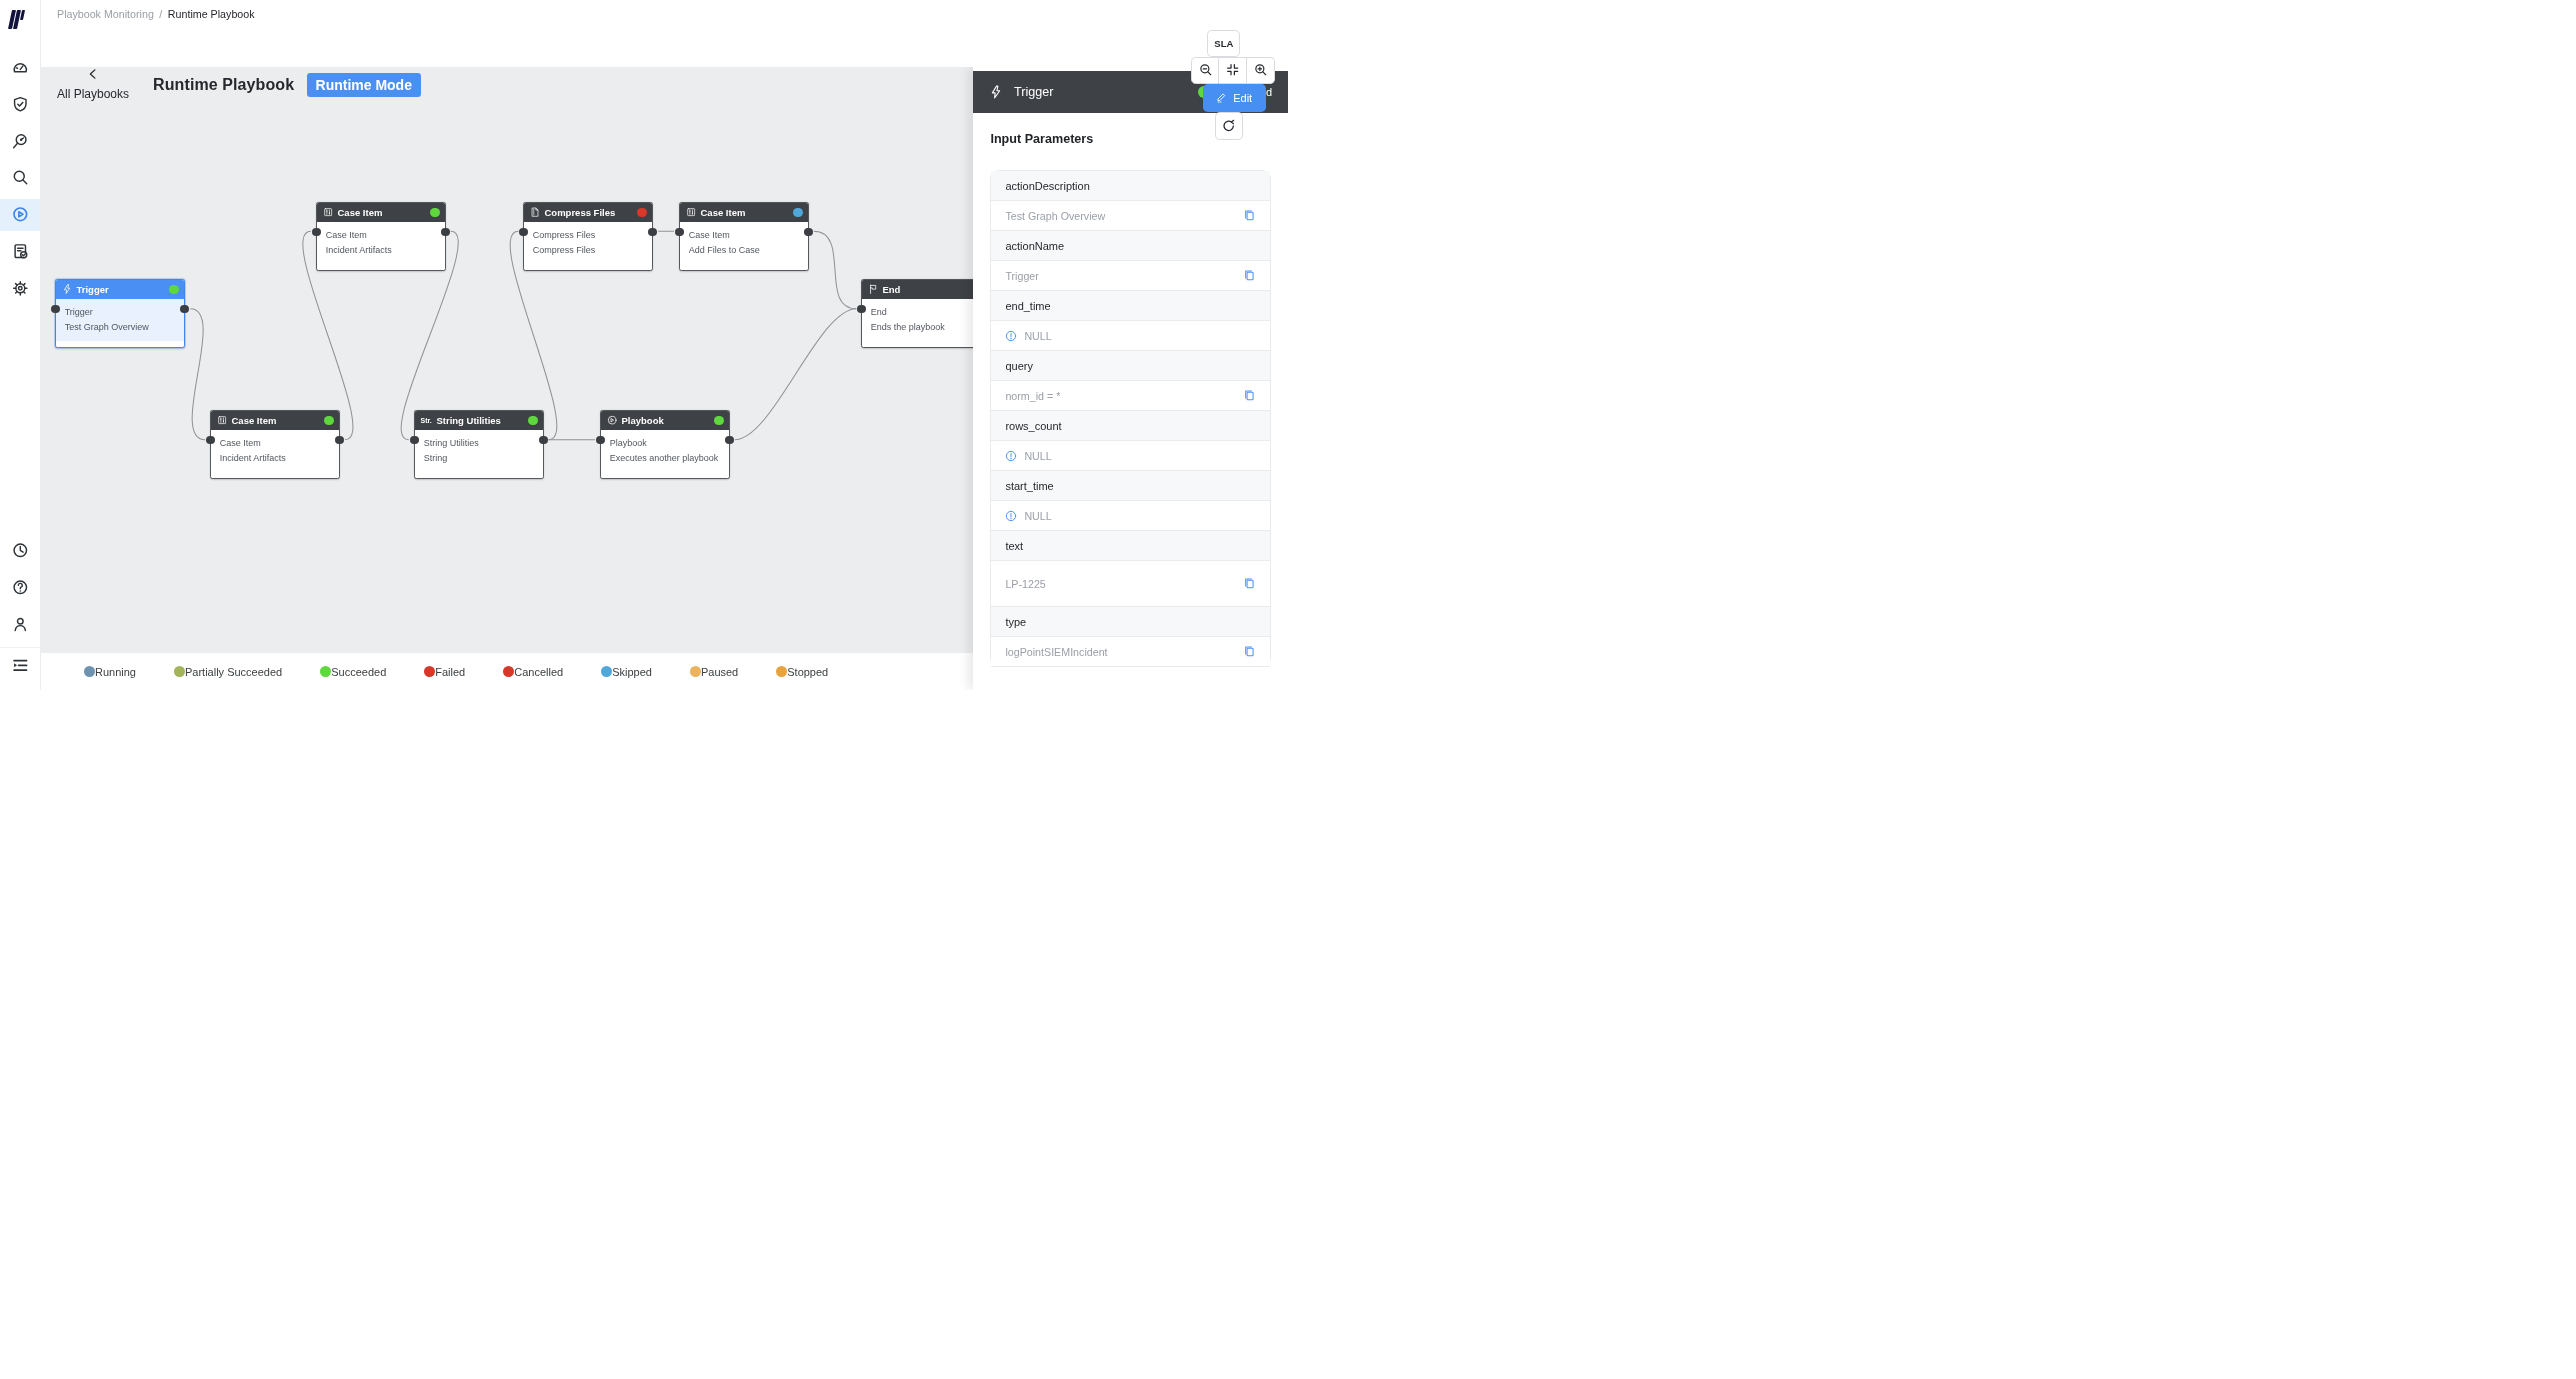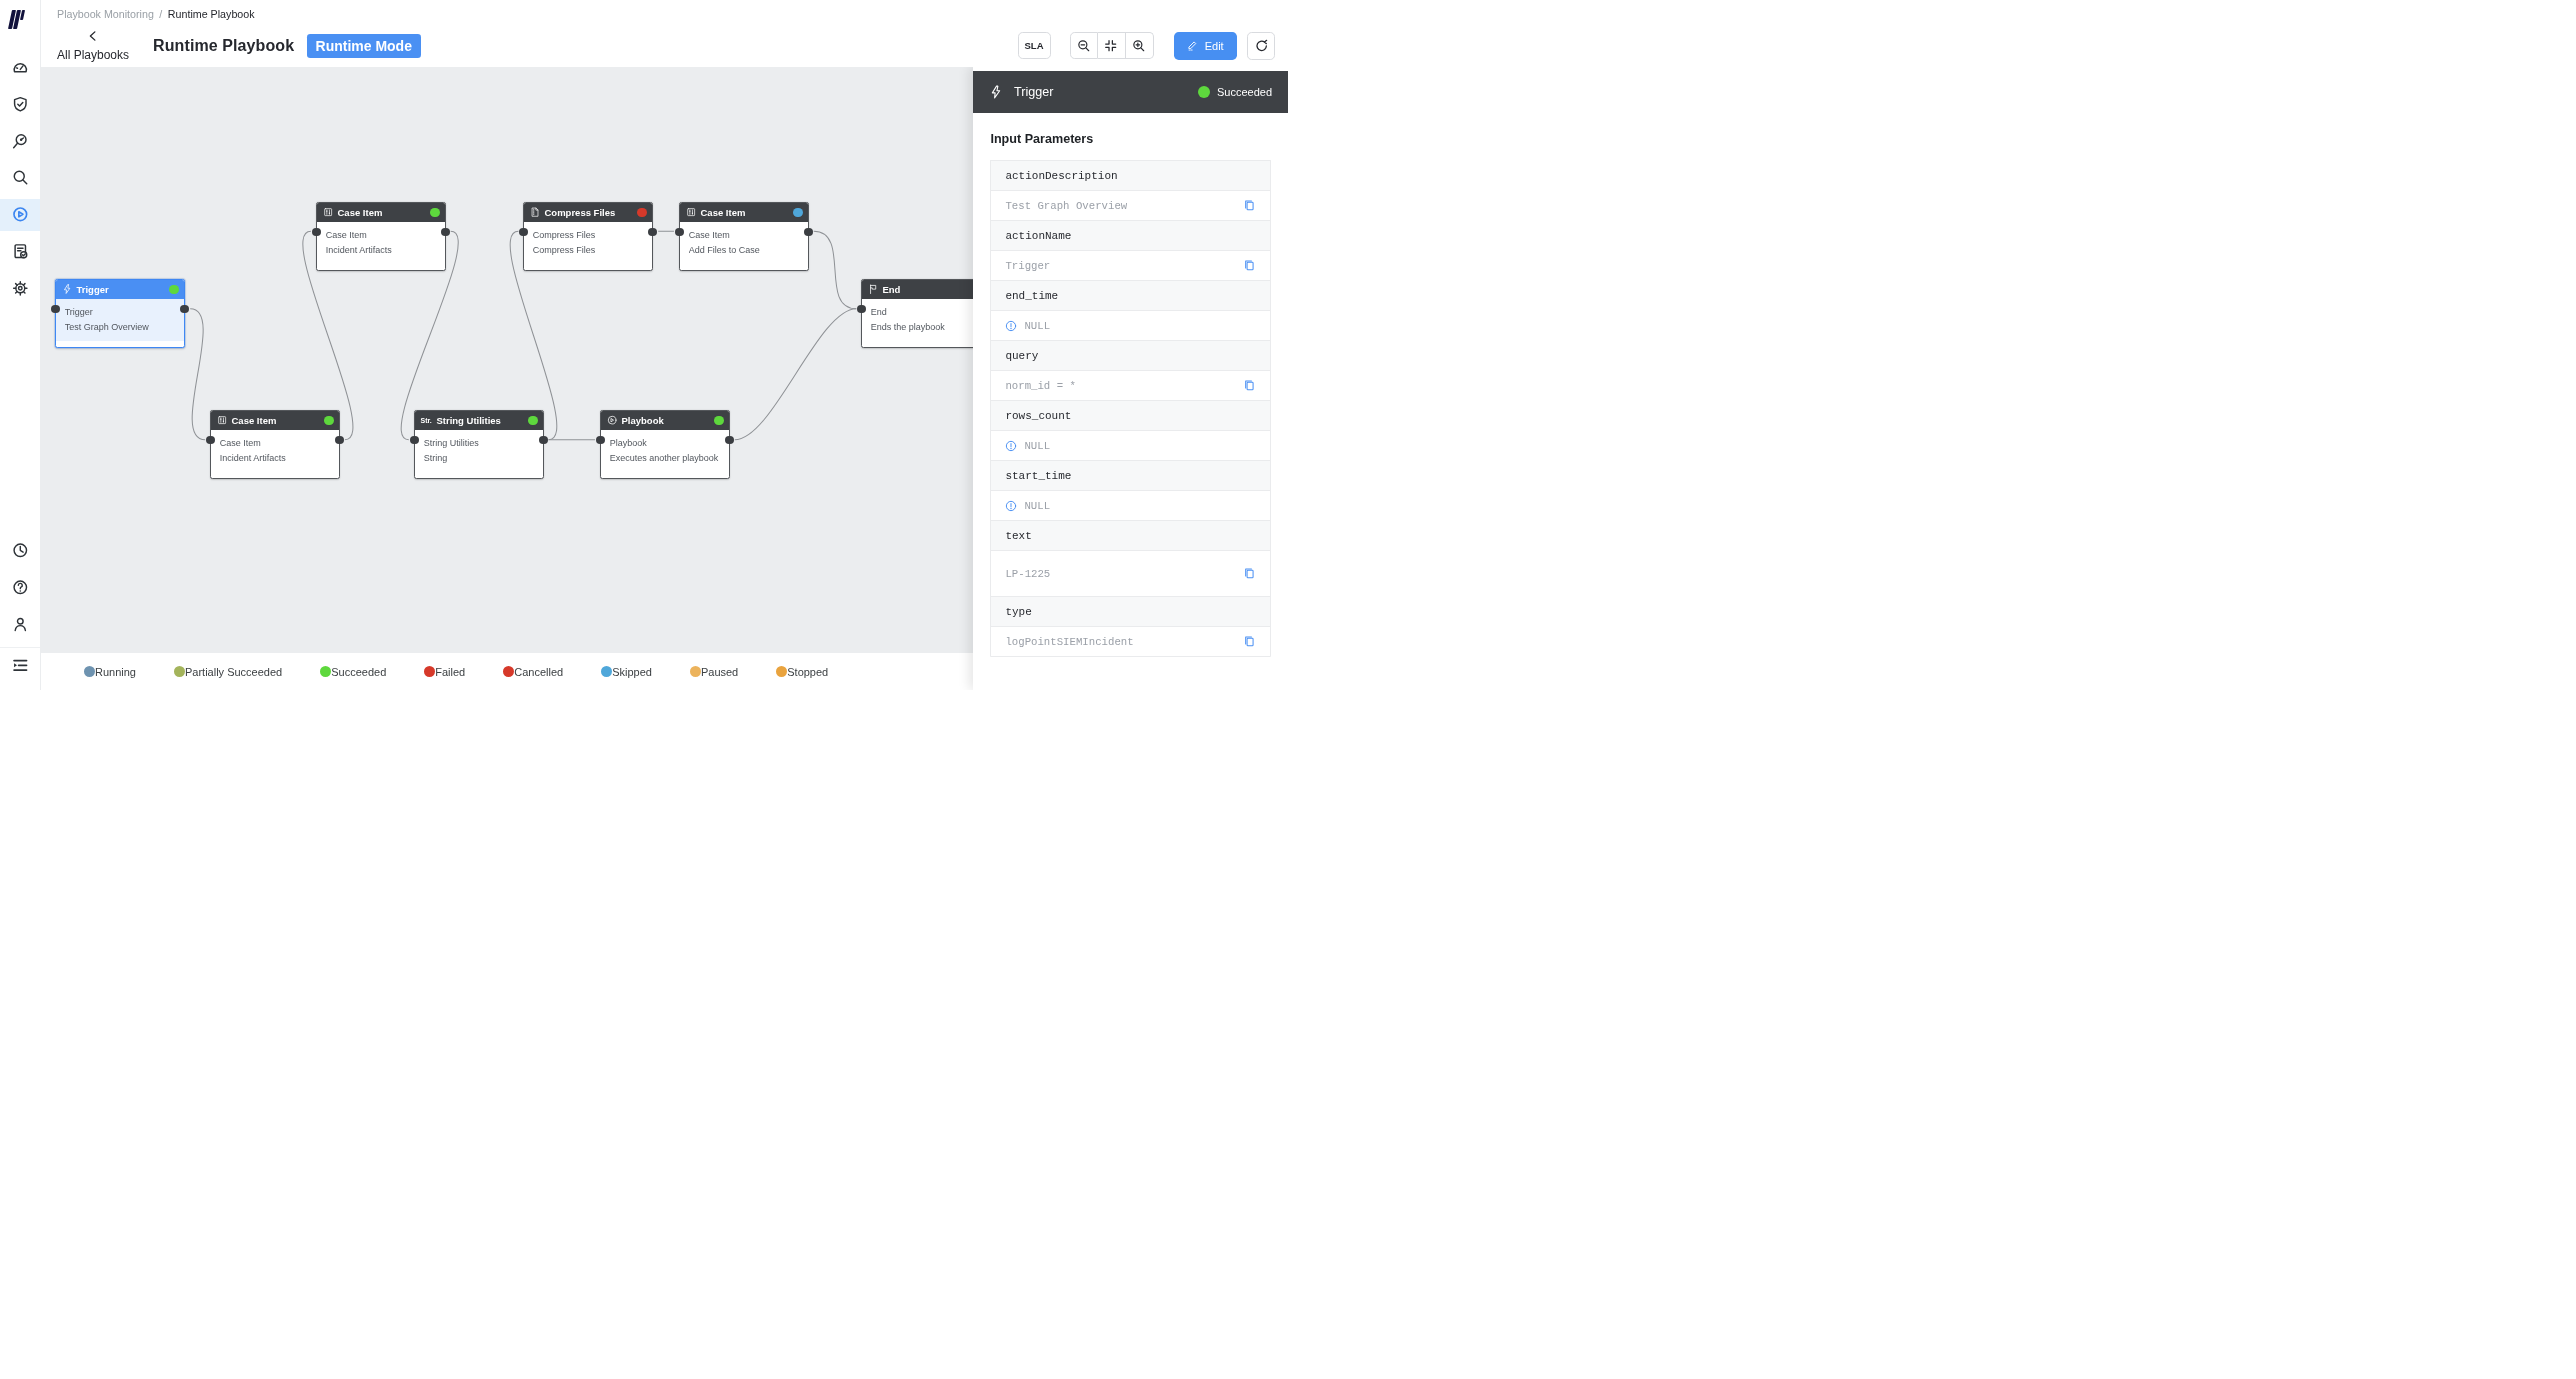--- a/index.html
+++ b/index.html
@@ -30,21 +30,21 @@
   .bc-muted { color:#9aa0a6; cursor:pointer; }
   .bc-sep { color:#9aa0a6; }
   .bc-current { color:#26282e; }
   .titlerow { margin-top:9.5px; display:flex; align-items:center; }
   .back { display:flex; align-items:center; gap:6.3px; cursor:pointer;flex-direction:column; }
   .back svg { width:12px; height:12px; color:#26282e; }
   .back-label { font-size:12px; color:#26282e; }
   .page-title { font-size:16px; font-weight:bold; margin-left:24px; letter-spacing:0.1px; }
   .mode-badge { margin-left:12.6px; background:#4a90f3; color:#fff; font-size:14px; font-weight:bold;
     padding:4px 8.7px; border-radius:3.2px; }
-  .controls { margin-left:auto; display:flex; align-items:center; margin-right:4.7px; }
+  .controls { margin-left:auto; display:flex; align-items:center; margin-right:4.7px;flex-direction:column; }
   .btn { background:#fff; border:0.8px solid #d9dbdf; border-radius:4.7px; height:27px;
     display:flex; align-items:center; justify-content:center; cursor:pointer; color:#26282e; }
   .btn svg { width:13.4px; height:13.4px; }
   .sla-btn { width:33px; font-size:9.5px; font-weight:bold; }
   .zoom-group { display:flex; margin-left:19px; }
   .zoom-group .btn { width:28px; border-radius:0; border-left-width:0; }
   .zoom-group .btn:first-child { border-radius:4.7px 0 0 4.7px; border-left-width:0.8px; }
   .zoom-group .btn:last-child { border-radius:0 4.7px 4.7px 0; }
   .edit-btn { margin-left:20.5px; width:63px; height:28px; background:#478ff2; border:none; border-radius:4.7px;
     color:#fff; font-size:11px; gap:6.3px; }
@@ -87,21 +87,21 @@
   .panel { position:absolute; top:0; right:0; width:315px; height:100%; background:#fff; z-index:10;
     box-shadow:-4px 0 11px rgba(0,0,0,.10); padding-top:4px; }
   .panel-header { height:42px; background:#3e4145; color:#fff; display:flex; align-items:center; padding:0 16px; }
   .panel-header svg { width:14px; height:14px; }
   .panel-title { font-size:12.6px; margin-left:11px; }
   .panel-status { margin-left:auto; display:flex; align-items:center; gap:7px; }
   .panel-status-dot { width:12px; height:12px; border-radius:50%; background:#5ed83d; }
   .panel-status-label { font-size:11px; }
   .panel-content { padding:0 17.4px; }
   .section-title { font-size:12.6px; font-weight:bold; margin-top:19px; color:#1e2125; }
-  .params { margin-top:14px; border:0.8px solid #eaebed; border-bottom:none; border-radius:1px;font-family:Liberation Mono, monospace; }
+  .params { margin-top:24px; border:0.8px solid #eaebed; border-bottom:none; border-radius:9px; }
   .param-key { background:#f7f8f9; border-bottom:0.8px solid #eaebed; padding:0 14px; height:30px;
     display:flex; align-items:center; font-size:11px; color:#26282e; }
   .param-value { background:#fff; border-bottom:0.8px solid #eaebed; padding:0 14px; min-height:30px;
     display:flex; align-items:center; gap:7px; font-size:10.7px; color:#9ba0a8; }
   .param-value.tall { min-height:46px; }
   .param-value .copy { margin-left:auto; color:#4a90f3; cursor:pointer; display:flex; }
   .param-value .copy svg { width:12.6px; height:12.6px; }
   .param-value .info { color:#4a90f3; display:flex; }
   .param-value .info svg { width:12px; height:12px; }
 </style>

